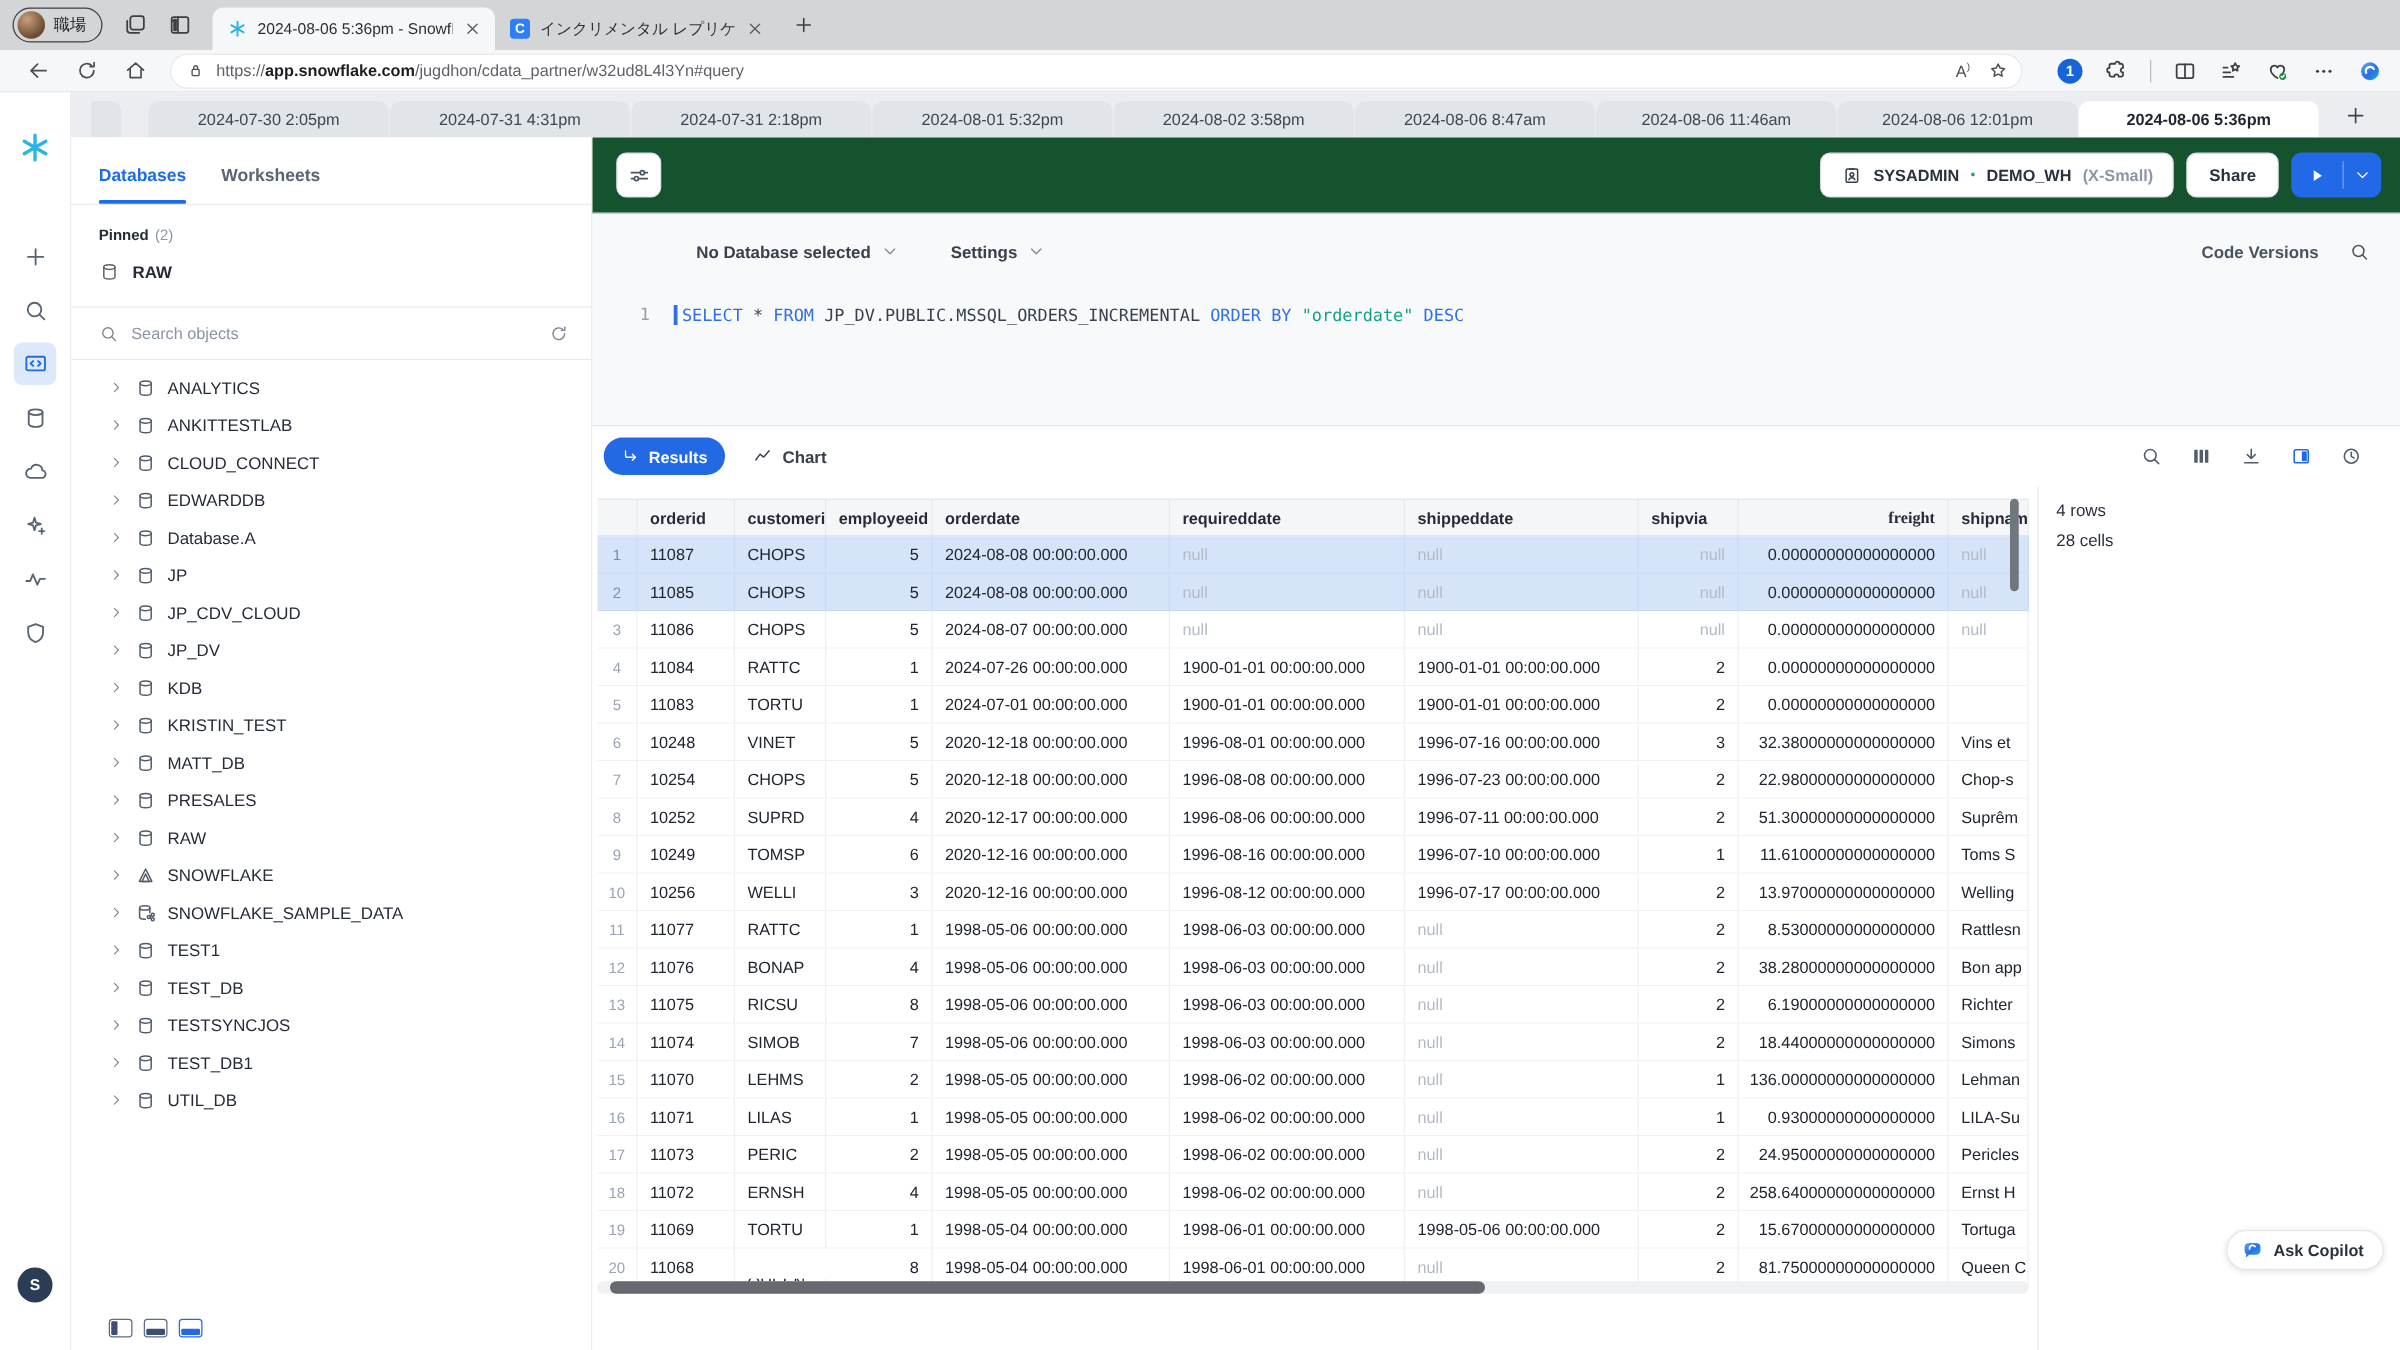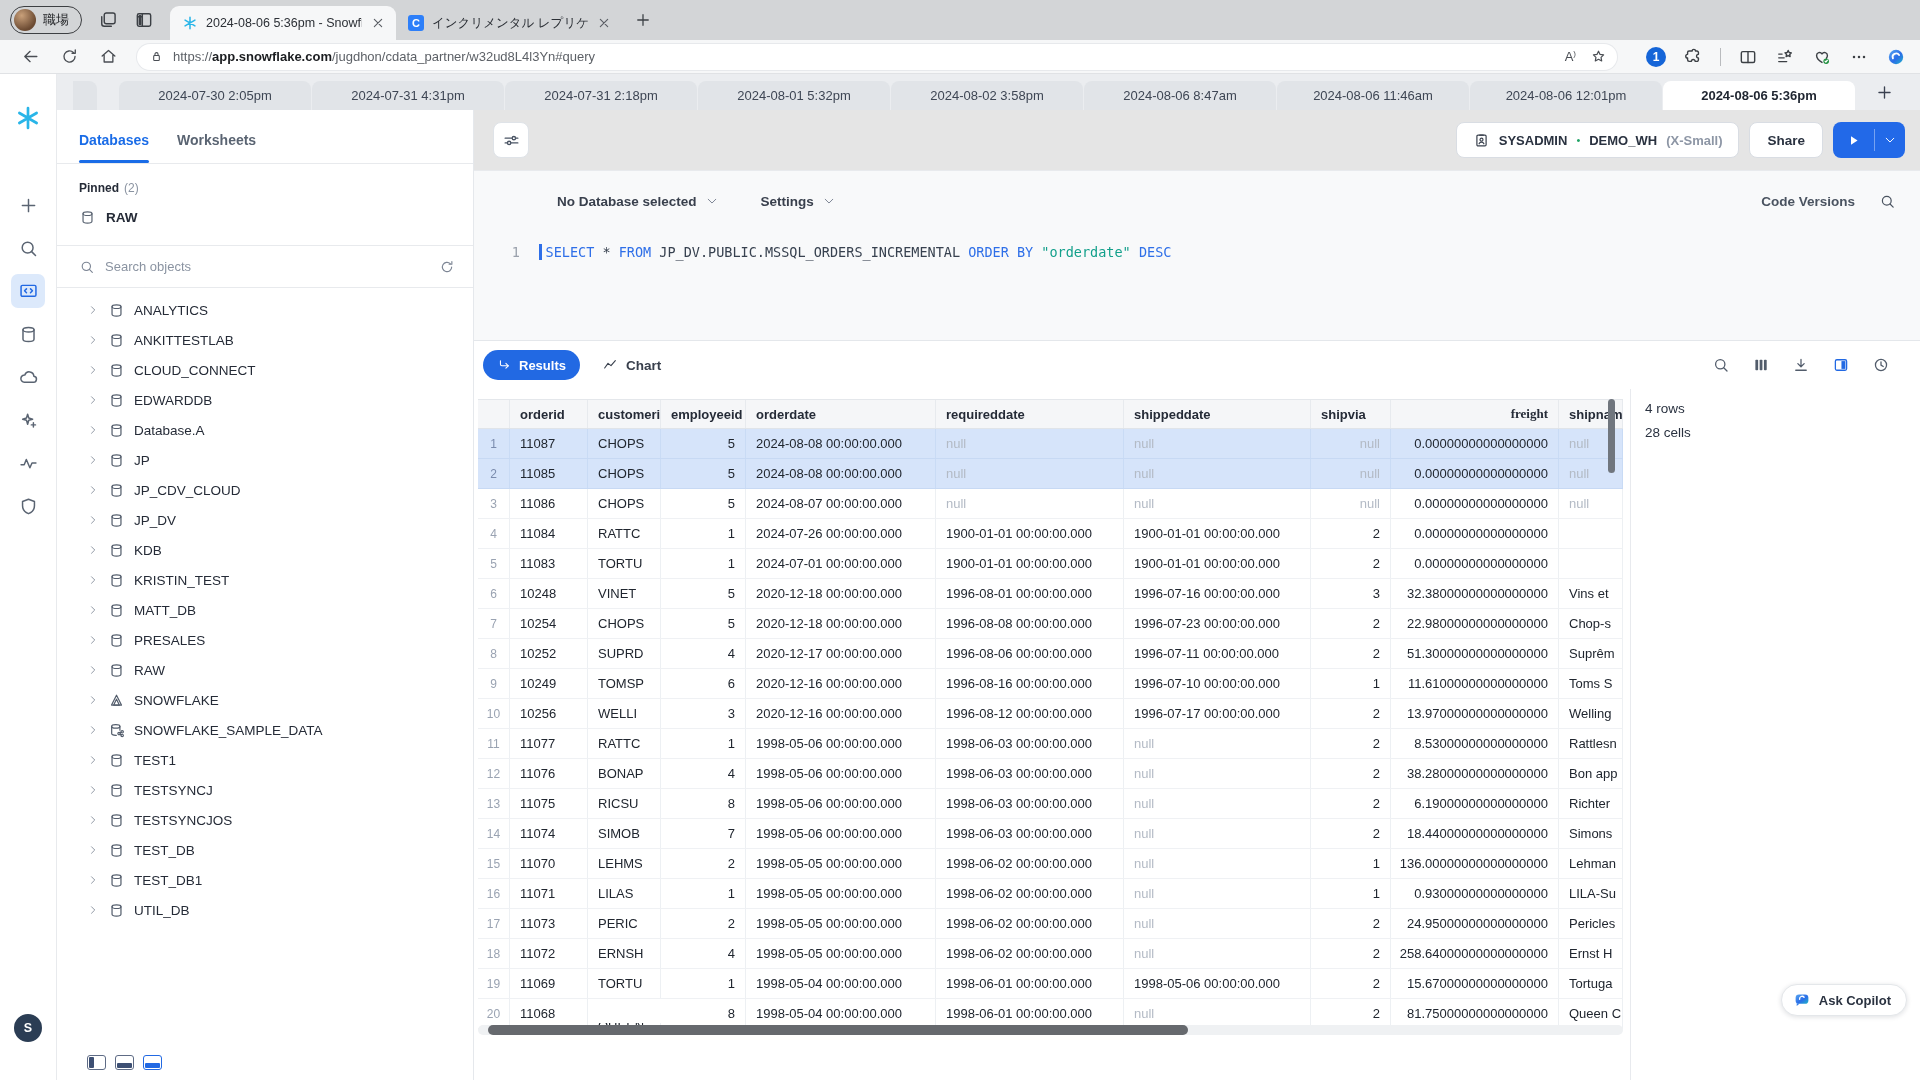--- a/index.html
+++ b/index.html
@@ -87,21 +87,21 @@
   .db-row .nm{font-size:13.5px;color:#252B37;}
   .sb-bottom{position:absolute;left:30px;bottom:10px;display:flex;gap:9px;align-items:center;}
   .layic{width:19px;height:15px;border:1.6px solid #5E6B85;border-radius:3px;position:relative;}
   .layic.a:before{content:"";position:absolute;left:1px;top:1px;bottom:1px;width:5px;background:#3D4F73;border-radius:1px;}
   .layic.b:before{content:"";position:absolute;left:1px;right:1px;bottom:1px;height:5px;background:#3D4F73;border-radius:1px;}
   .layic.c{border-color:#2269E3;}
   .layic.c:before{content:"";position:absolute;left:1px;right:1px;bottom:1px;height:5px;background:#2269E3;border-radius:1px;}
 
   
   .main{flex:1;position:relative;background:#F8F9FA;min-width:0;}
-  .mhead{height:61px;border-bottom:1px solid #E8EAED;background:#e5e5e5;display:flex;align-items:center;padding:0 15px 0 19px;}
+  .mhead{height:61px;border-bottom:1px solid #E8EAED;background:#14532d;display:flex;align-items:center;padding:0 15px 0 19px;}
   .filter-btn{width:36px;height:36px;border:1px solid #DFE3E8;border-radius:8px;background:#fff;
     display:flex;align-items:center;justify-content:center;color:#4A5464;}
   .filter-btn svg{width:19px;height:19px;}
   .mhead-right{margin-left:auto;display:flex;align-items:center;gap:10px;}
   .ctx-pill{height:36px;border:1px solid #D9DDE3;border-radius:8px;background:#fff;display:flex;align-items:center;
     gap:9px;padding:0 16px;}
   .ctx-pill svg{width:17px;height:17px;color:#39404D;}
   .ctx-pill .role{font-size:13px;font-weight:bold;color:#2A3240;}
   .ctx-pill .dot{color:#21A366;font-size:11px;line-height:1;}
   .ctx-pill .wh{font-size:13px;font-weight:bold;color:#2A3240;}
@@ -643,49 +643,35 @@
                   <svg viewBox="0 0 24 24">
                     <path d="M9 5.5 15.5 12 9 18.5"></path>
                   </svg>
                 </span>
                 <span class="dbi">
                   <svg viewBox="0 0 24 24">
                     <ellipse cx="12" cy="6.6" rx="6.3" ry="2.6"></ellipse>
                     <path d="M5.7 6.6v10.8c0 1.4 2.8 2.6 6.3 2.6s6.3-1.2 6.3-2.6V6.6"></path>
                   </svg>
                 </span>
-                <span class="nm">TESTSYNCJ</span>
+                <span class="nm">TEST_DB</span>
               </div>
               <div class="db-row">
                 <span class="chev">
                   <svg viewBox="0 0 24 24">
                     <path d="M9 5.5 15.5 12 9 18.5"></path>
                   </svg>
                 </span>
                 <span class="dbi">
                   <svg viewBox="0 0 24 24">
                     <ellipse cx="12" cy="6.6" rx="6.3" ry="2.6"></ellipse>
                     <path d="M5.7 6.6v10.8c0 1.4 2.8 2.6 6.3 2.6s6.3-1.2 6.3-2.6V6.6"></path>
                   </svg>
                 </span>
                 <span class="nm">TESTSYNCJOS</span>
-              </div>
-              <div class="db-row">
-                <span class="chev">
-                  <svg viewBox="0 0 24 24">
-                    <path d="M9 5.5 15.5 12 9 18.5"></path>
-                  </svg>
-                </span>
-                <span class="dbi">
-                  <svg viewBox="0 0 24 24">
-                    <ellipse cx="12" cy="6.6" rx="6.3" ry="2.6"></ellipse>
-                    <path d="M5.7 6.6v10.8c0 1.4 2.8 2.6 6.3 2.6s6.3-1.2 6.3-2.6V6.6"></path>
-                  </svg>
-                </span>
-                <span class="nm">TEST_DB</span>
               </div>
               <div class="db-row">
                 <span class="chev">
                   <svg viewBox="0 0 24 24">
                     <path d="M9 5.5 15.5 12 9 18.5"></path>
                   </svg>
                 </span>
                 <span class="dbi">
                   <svg viewBox="0 0 24 24">
                     <ellipse cx="12" cy="6.6" rx="6.3" ry="2.6"></ellipse>

